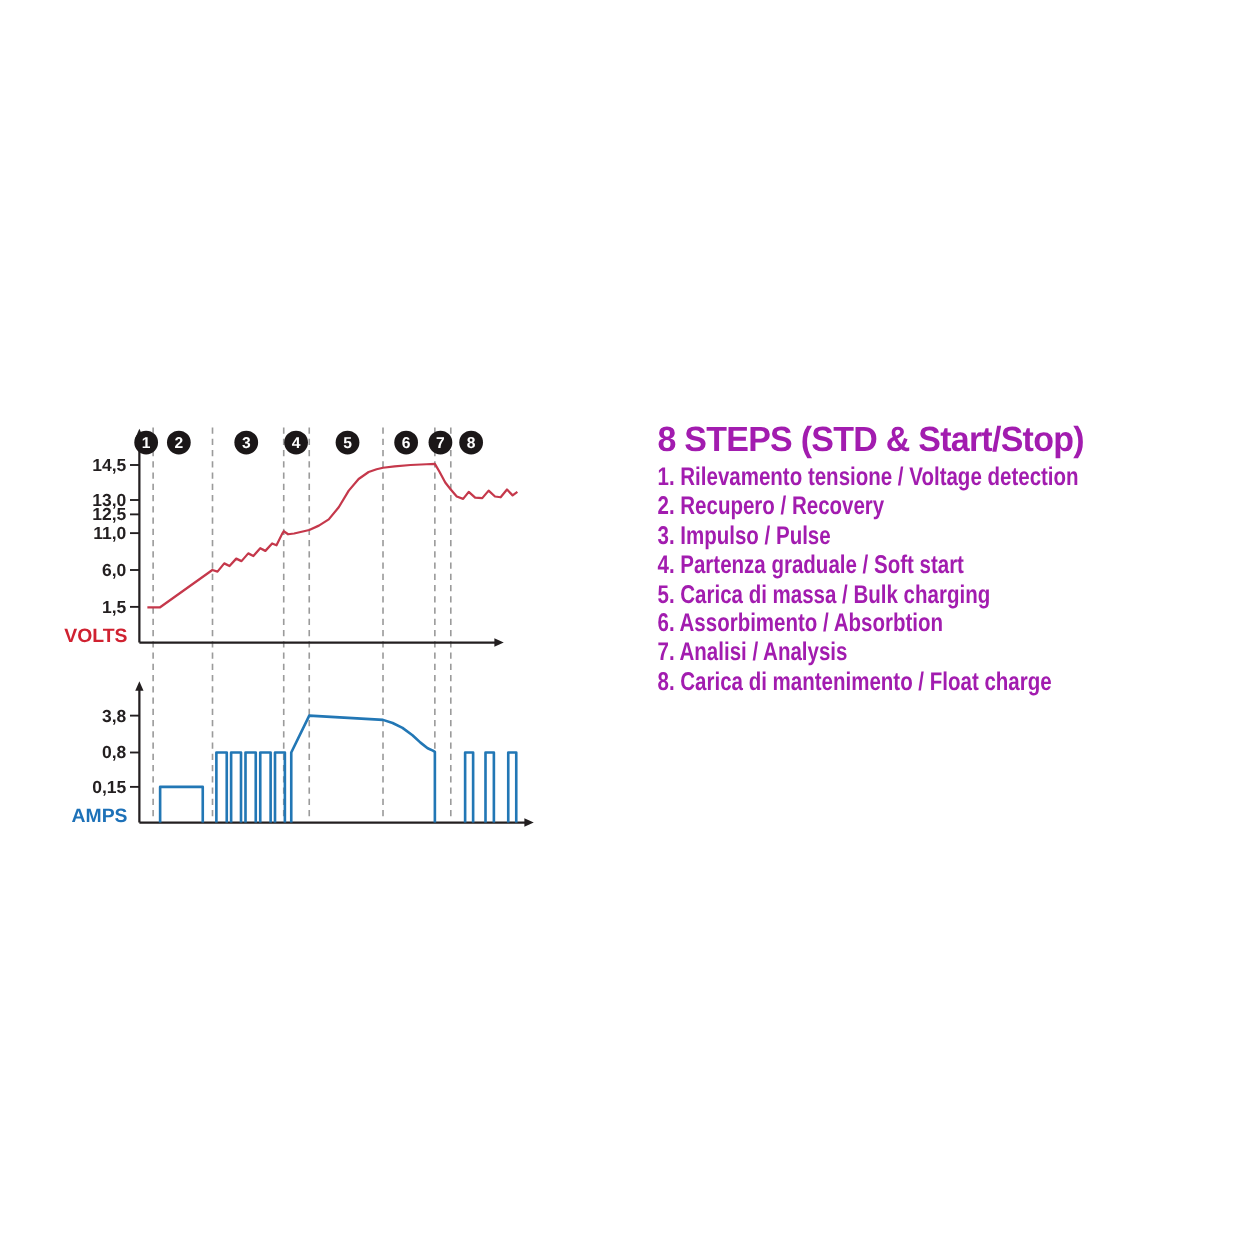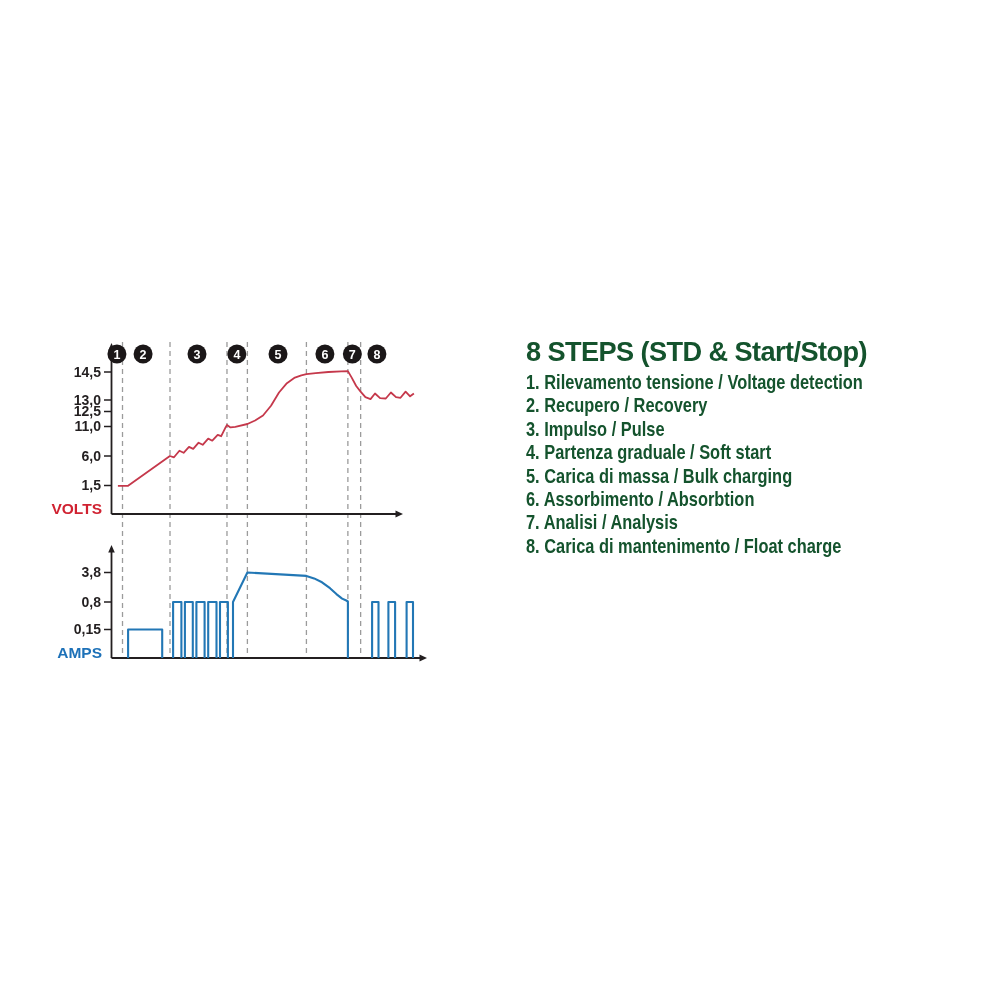--- a/index.html
+++ b/index.html
@@ -1,19 +1,19 @@
 <!DOCTYPE html>
 <html><head>
 <meta charset="utf-8">
 <style>
   html,body{margin:0;padding:0;background:#ffffff;}
   .page{position:relative;width:1000px;height:1000px;background:#ffffff;overflow:hidden;
         font-family:"Liberation Sans",sans-serif;}
   .diagram{position:absolute;left:0;top:0;width:1000px;height:1000px;}
-  .legend{position:absolute;left:526px;top:337px;width:470px;color:#14532d;font-weight:bold;}
+  .legend{position:absolute;left:526px;top:337px;width:470px;color:#a21caf;font-weight:bold;}
   .legend-title{font-size:28px;line-height:30px;letter-spacing:-0.6px;white-space:nowrap;
                 transform:scaleX(0.97);transform-origin:0 50%;margin-bottom:3px;}
   .legend-item{font-size:20.5px;line-height:23.4px;white-space:nowrap;
                transform:scaleX(0.8);transform-origin:0 50%;}
 </style>
 </head>
 <body>
 
 <div class="page">
   <svg class="diagram" viewBox="0 0 1000 1000">

